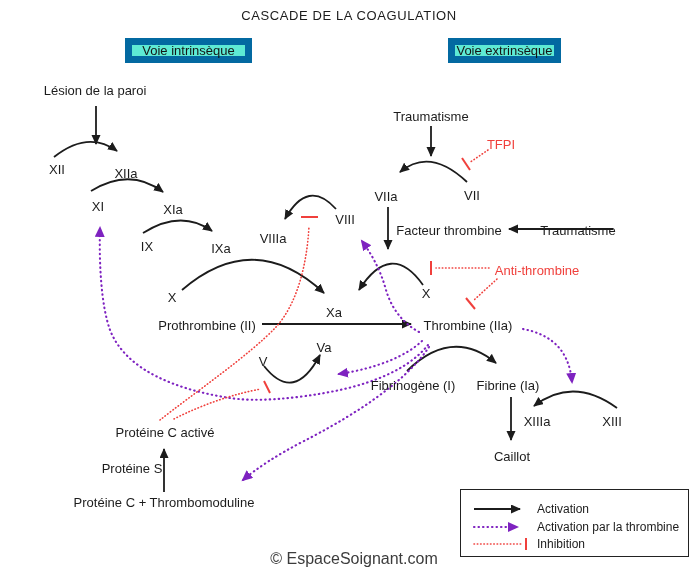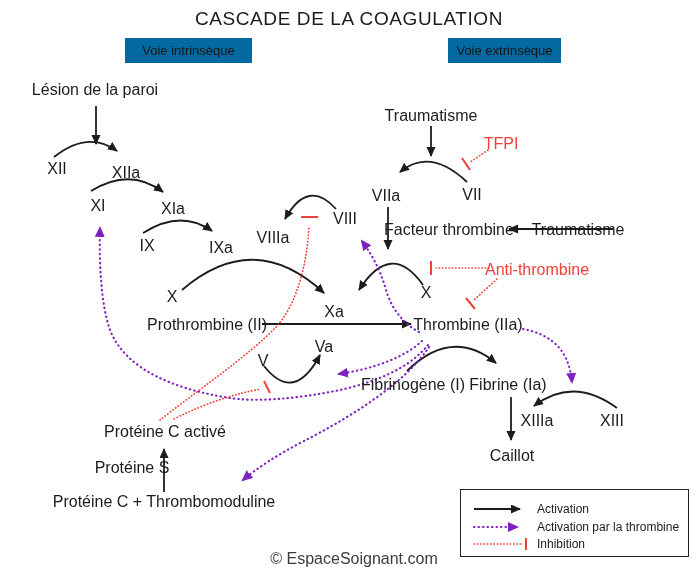--- a/index.html
+++ b/index.html
@@ -1,23 +1,23 @@
 <!DOCTYPE html>
 <html><head>
 <meta charset="utf-8">
 <style>
   html,body{margin:0;padding:0;background:#fff;}
   .stage{position:relative;width:698px;height:576px;background:#ffffff;
          font-family:"Liberation Sans",sans-serif;color:#1c1c1c;overflow:hidden;}
   .title{position:absolute;left:0;right:0;top:8px;text-align:center;
-         font-size:19px;letter-spacing:.6px;color:#1c1c1c;}
-  .pbox{position:absolute;height:25px;background:#0369a1;border:7px solid #0369a1;
+         font-size:13px;letter-spacing:.6px;color:#1c1c1c;}
+  .pbox{position:absolute;height:25px;background:#5eead4;border:7px solid #0369a1;
         box-sizing:border-box;display:flex;align-items:center;justify-content:center;
         font-size:13px;color:#151515;}
-  .lbl{position:absolute;transform:translate(-50%,-50%);font-size:16px;
+  .lbl{position:absolute;transform:translate(-50%,-50%);font-size:13px;
        white-space:nowrap;line-height:1;}
   .lbl-left{position:absolute;transform:translateY(-50%);font-size:12px;
        white-space:nowrap;line-height:1;text-align:center;}
   .red{color:#f0403c;}
   svg.wires{position:absolute;left:0;top:0;}
   .legendbox{position:absolute;left:460px;top:489px;width:229px;height:68px;
        border:1px solid #222;box-sizing:border-box;background:transparent;}
   .footer{position:absolute;transform:translate(-50%,-50%);font-size:16px;color:#3c3c3c;
        white-space:nowrap;}
 </style>

